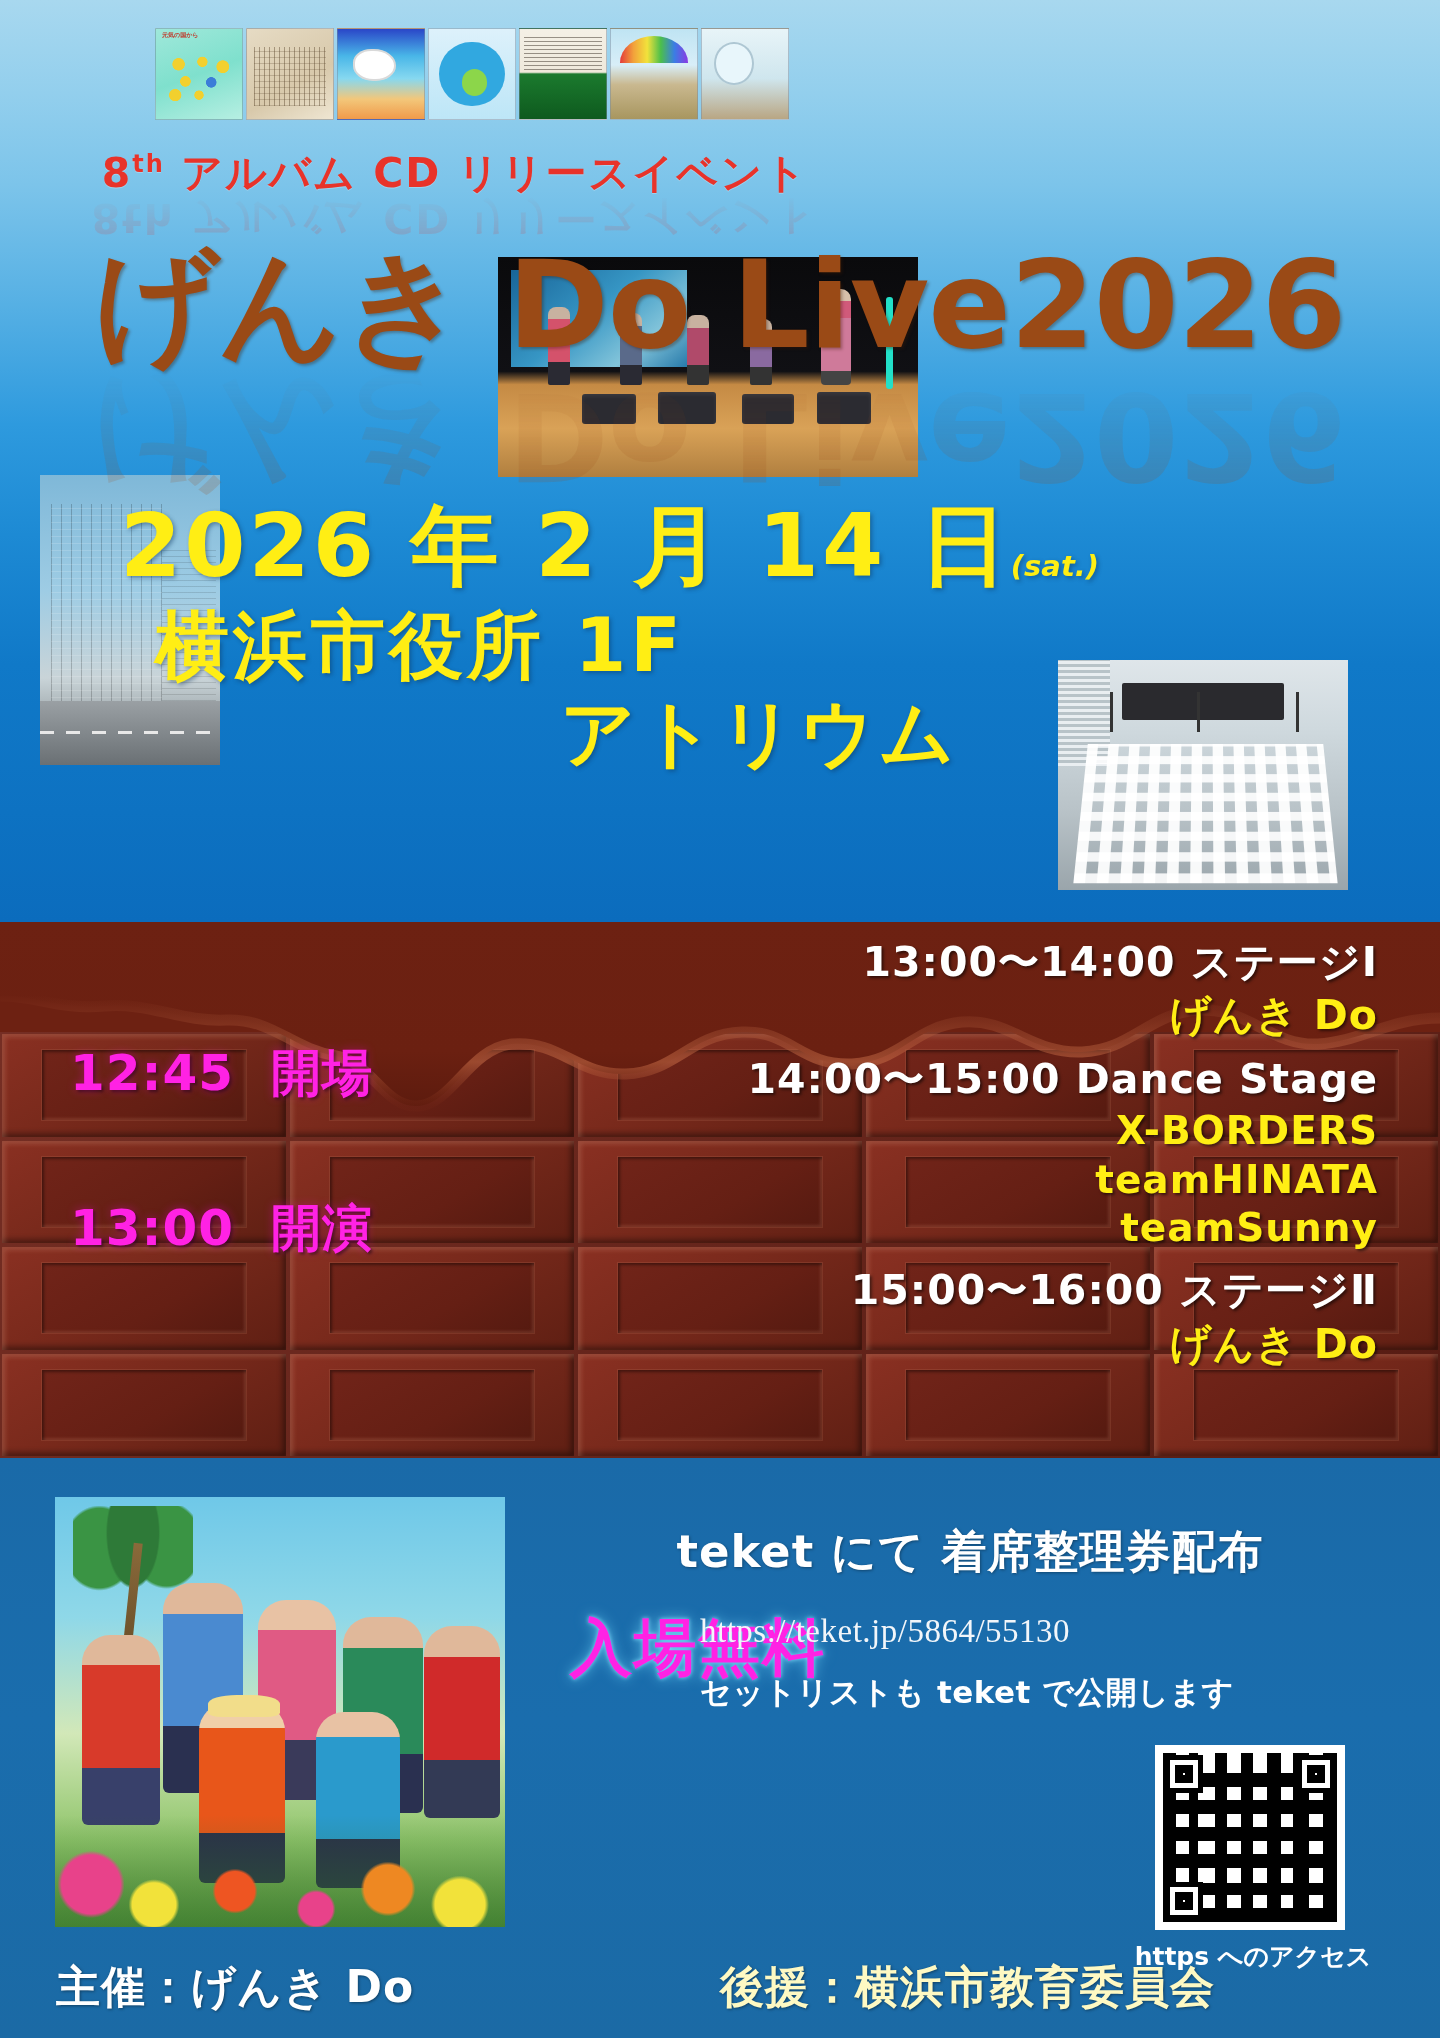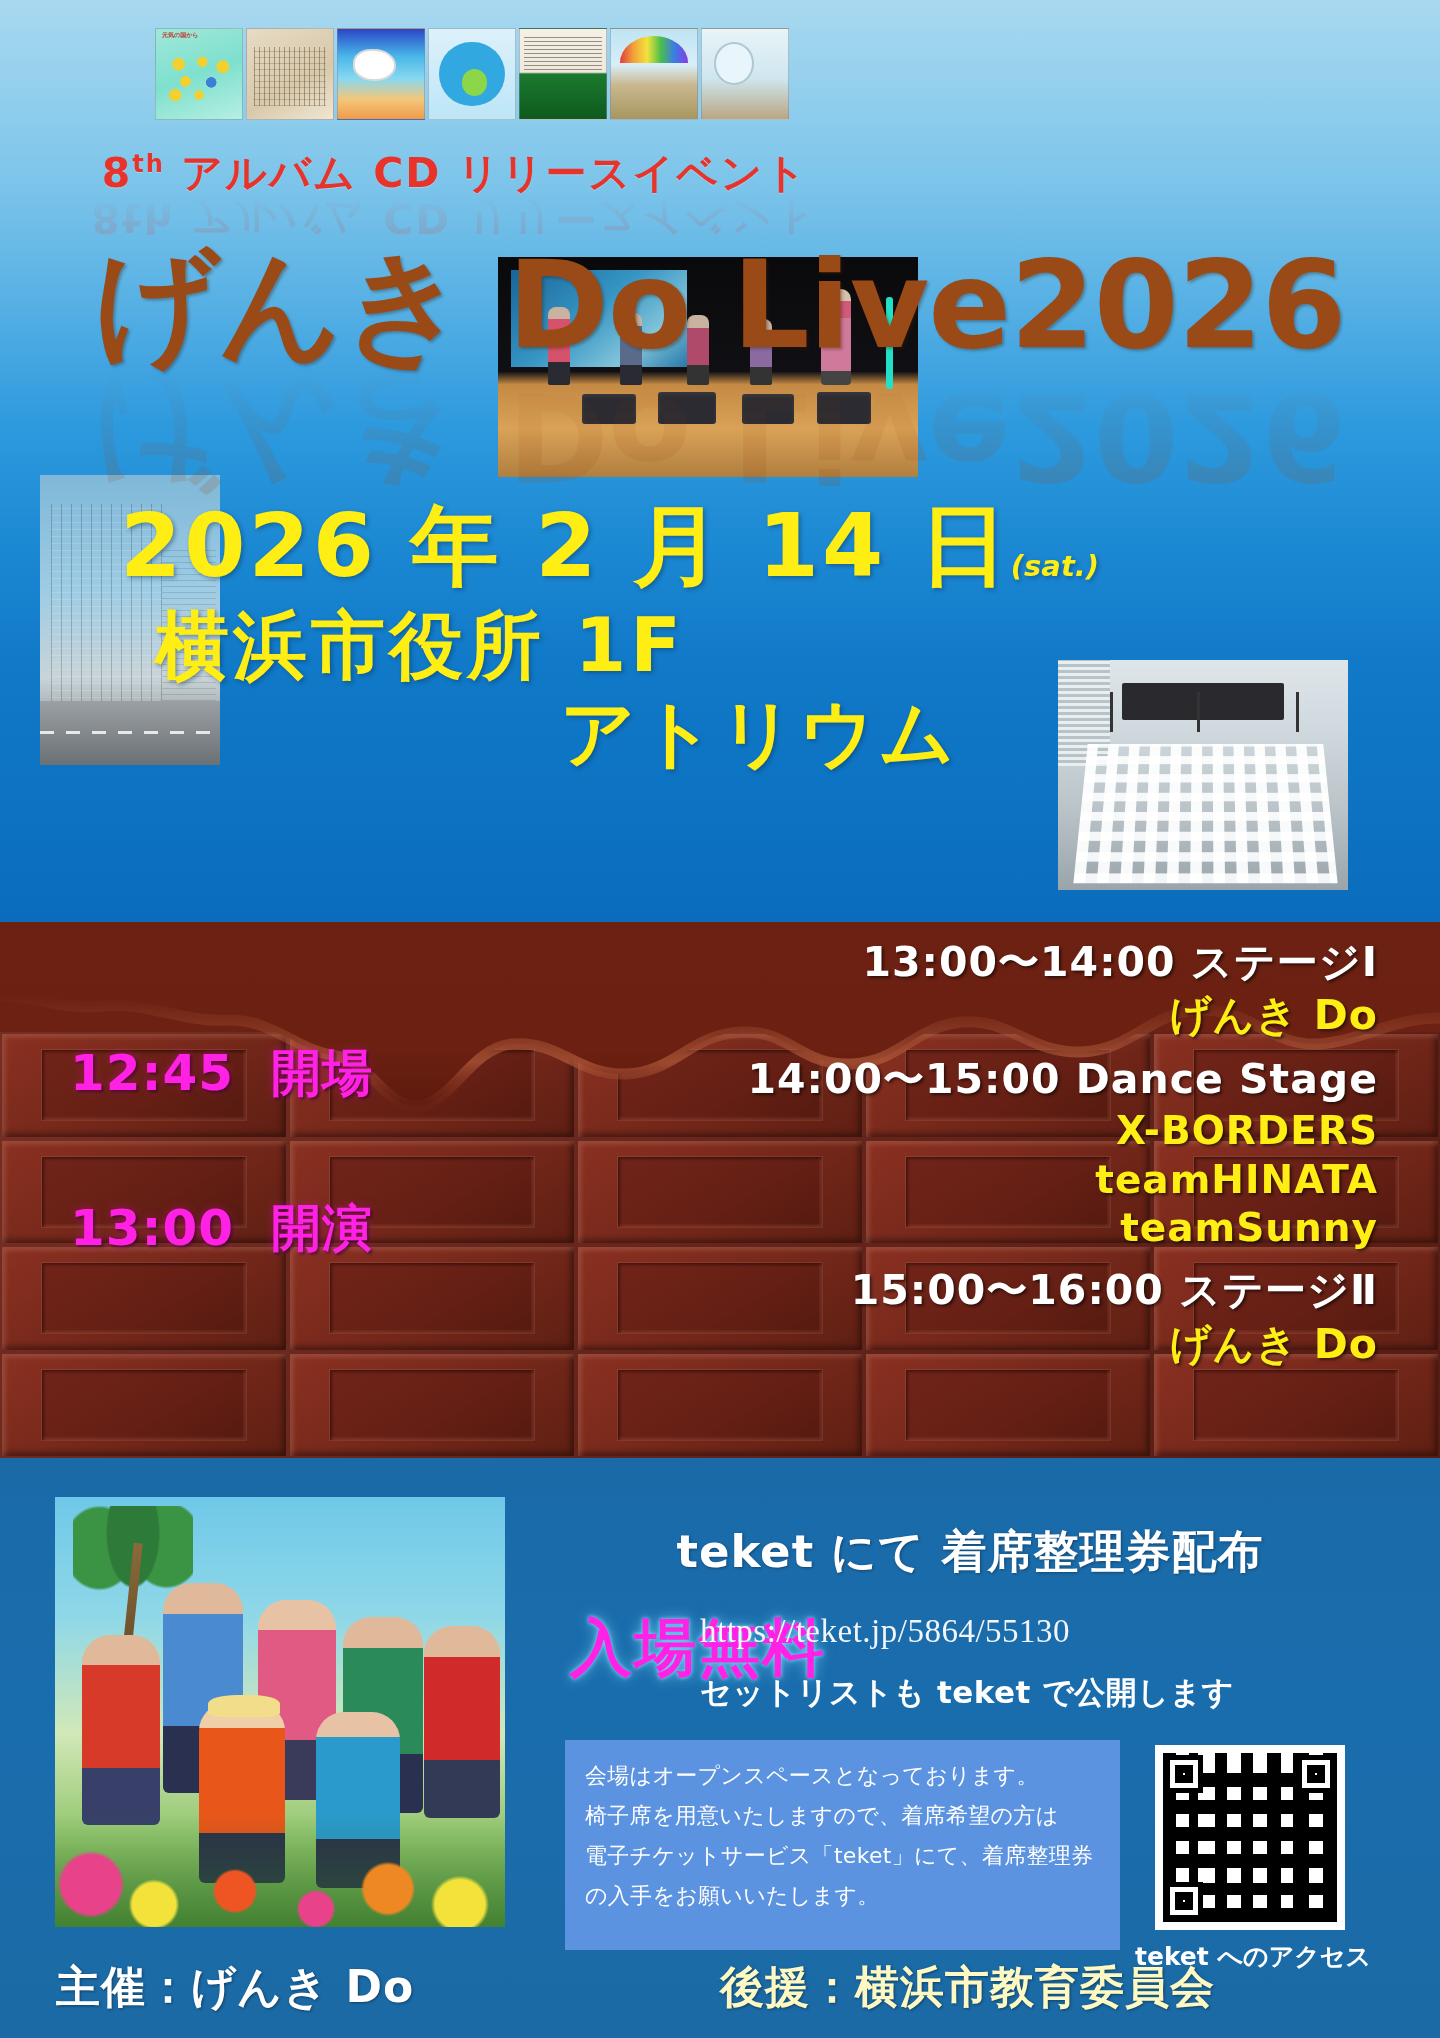--- a/index.html
+++ b/index.html
@@ -710,32 +710,26 @@
       <div class="person gp7"></div>
     <div class="hat"></div>
     <div class="flowers"></div>
   </div>
 
   <div class="teket-head">teket にて  着席整理券配布</div>
   <div class="free-badge">入場無料</div>
   <div class="teket-url">https://teket.jp/5864/55130</div>
   <div class="teket-note">セットリストも teket で公開します</div>
 
-  <div class="infobox">
-    <div>会場はオープンスペースとなっております。</div>
-    <div>椅子席を用意いたしますので、着席希望の方は</div>
-    <div>電子チケットサービス「teket」にて、着席整理券</div>
-    <div>の入手をお願いいたします。</div>
-  </div>
 
   <div class="qr">
     <div class="qr-inner">
       <div class="qr-eye qe1"></div>
       <div class="qr-eye qe2"></div>
       <div class="qr-eye qe3"></div>
     </div>
   </div>
-  <div class="qr-caption">teket へのアクセス</div>
+  <div class="qr-caption">https へのアクセス</div>
 
   <div class="credit-left">主催：げんき Do</div>
   <div class="credit-right">後援：横浜市教育委員会</div>
 
 </div>
 
 </body></html>

